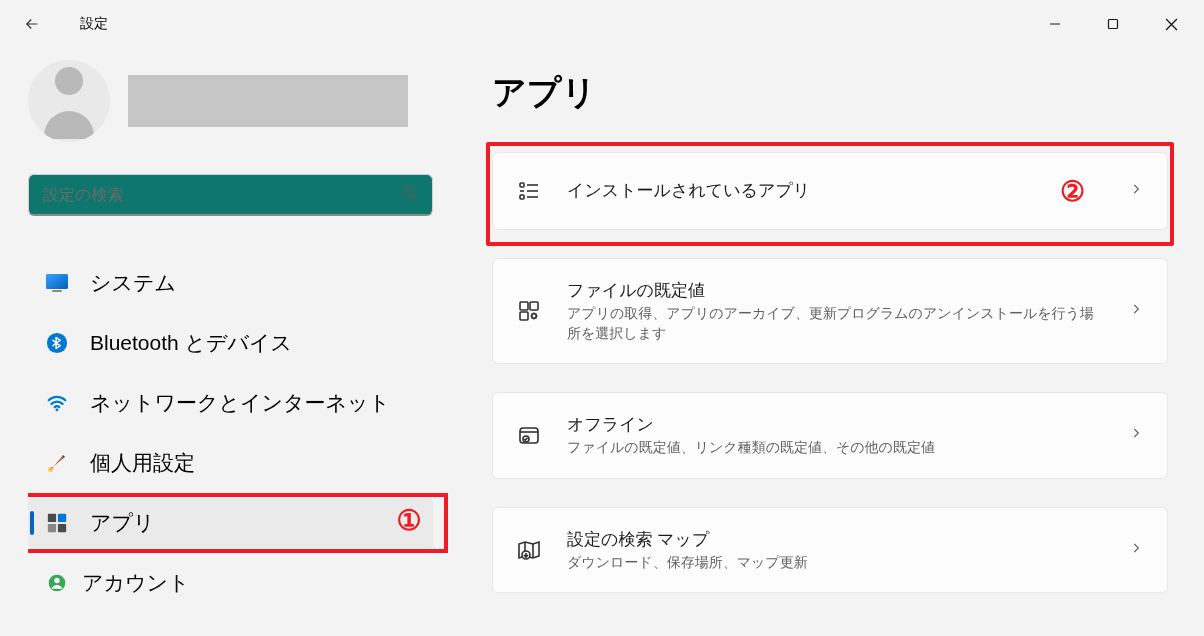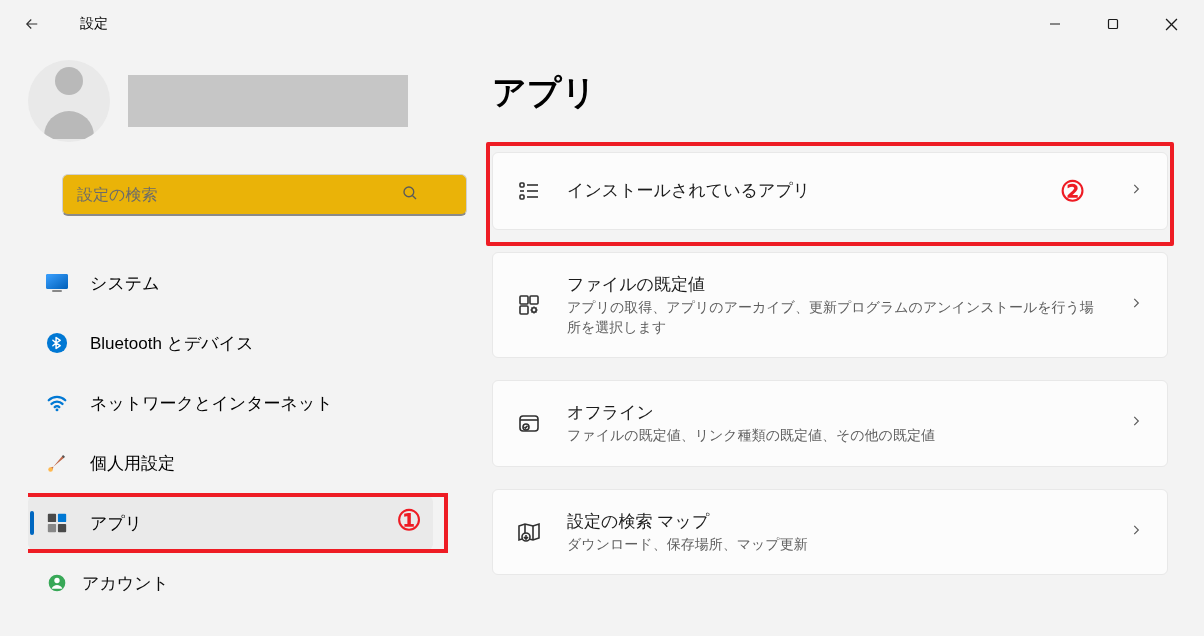--- a/index.html
+++ b/index.html
@@ -14,40 +14,40 @@
   .content { display: flex; height: calc(100% - 48px); }
 
   .sidebar { width: 460px; padding: 12px 0 0 28px; display: flex; flex-direction: column; }
   .profile { display: flex; align-items: center; gap: 18px; margin-bottom: 32px; }
   .avatar-head { width: 28px; height: 28px; border-radius:50%; background:#b9b9b9; position:relative; top:-6px;}
   .avatar-body { width: 50px; height: 28px; border-radius: 26px 26px 0 0; background:#b9b9b9; position:relative; top:10px;}
   .avatar-wrap{position:relative; width:82px;height:82px;border-radius:50%;background:#e9e9e9;overflow:hidden;display:flex;flex-direction:column;align-items:center;justify-content:center;}
   .name-box { width: 280px; height: 52px; background: #c6c6c6; }
 
   .search-wrap { position: relative; width: 405px; height: 42px; margin-bottom: 40px; }
-  .search-input { width: 100%; height: 100%; border: 1px solid #d0d0d0; border-bottom: 2px solid #8a8a8a; border-radius: 6px; background: #eab308; padding: 0 42px 0 14px; font-size: 16px; outline: none; margin-left: 34px; }
+  .search-input { width: 100%; height: 100%; border: 1px solid #d0d0d0; border-bottom: 2px solid #8a8a8a; border-radius: 6px; background: #0f766e; padding: 0 42px 0 14px; font-size: 16px; outline: none; }
   .search-input::placeholder { color: #6b6b6b; }
   .search-icon { position: absolute; right: 14px; top: 50%; transform: translateY(-50%); color: #5a5a5a; }
 
   .nav { position: relative; width: 420px; overflow-y: auto; }
   .nav::-webkit-scrollbar { width: 4px; }
   .nav::-webkit-scrollbar-thumb { background: #c0c0c0; border-radius: 2px; }
-  .nav-item { display: flex; align-items: center; gap: 22px; height: 54px; padding: 0 0 0 18px; border-radius: 6px; font-size: 17px; margin-bottom: 6px; width: 405px; position: relative; }
+  .nav-item { display: flex; align-items: center; gap: 22px; height: 54px; padding: 0 0 0 18px; border-radius: 6px; font-size: 21px; margin-bottom: 6px; width: 405px; position: relative; }
   .nav-item.active { background: #eaeaea; }
   .nav-item.active::before { content:""; position:absolute; left:2px; top:15px; bottom:15px; width:3.5px; background:#0067c0; border-radius:2px; }
   .nav-icon { width: 22px; height: 22px; display:flex; align-items:center; justify-content:center; }
 
   .nav-highlight { pointer-events:none; position:absolute; border:4px solid #ee1c24; left:-12px; width:432px; height:60px; }
 
   .annotation-num { position:absolute; color:#ee1c24; font-weight:bold; font-size:26px; font-family:serif; display:flex; align-items:center; justify-content:center; }
   .annotation-circle { width:30px; height:30px; border:3px solid #ee1c24; border-radius:50%; display:flex; align-items:center; justify-content:center; font-size:20px; line-height:1; }
 
   .main { flex: 1; padding: 22px 36px 0 32px; overflow-y: auto; }
   .page-title { font-size: 34px; font-weight: 600; margin-bottom: 36px; }
-  .card-list { display:flex; flex-direction:column; gap:22px; position: relative; }
+  .card-list { display:flex; flex-direction:column; gap:28px; position: relative; }
   .card { background:#fcfcfc; border:1px solid #e8e8e8; border-radius:6px; display:flex; align-items:center; padding:20px 24px 20px 22px; gap:24px; min-height: 78px; }
   .card-icon { width:28px; display:flex; align-items:center; justify-content:center; color:#303030; flex-shrink:0; }
   .card-text { flex:1; }
   .card-title { font-size:17px; color:#1b1b1b; margin-bottom:2px; }
   .card-sub { font-size:14px; color:#5f5f5f; line-height:1.4; }
   .card-chevron { color:#5a5a5a; flex-shrink:0; }
 
   .card-highlight { pointer-events:none; position:absolute; border:4px solid #ee1c24; border-radius:2px; }
 </style>
 </head>

